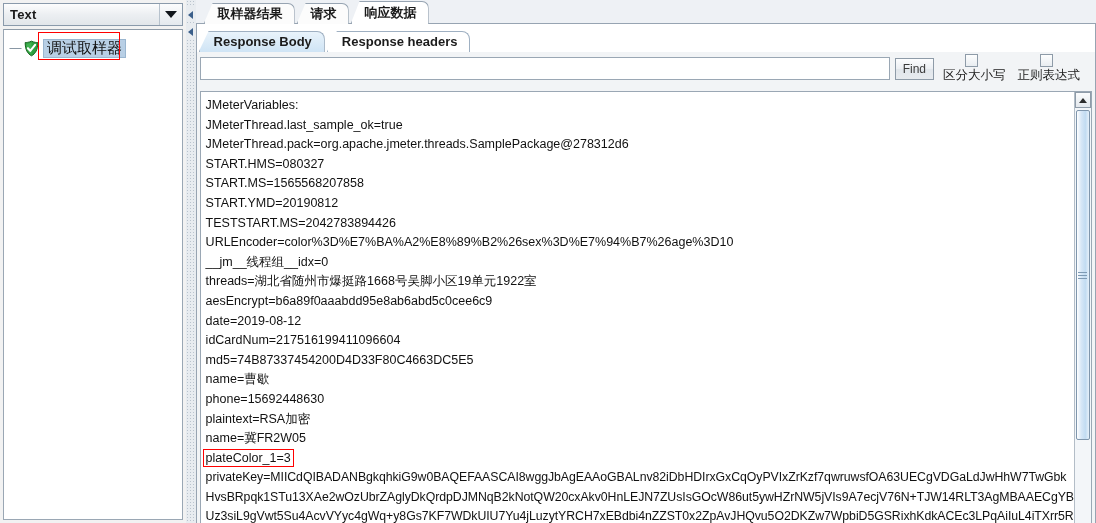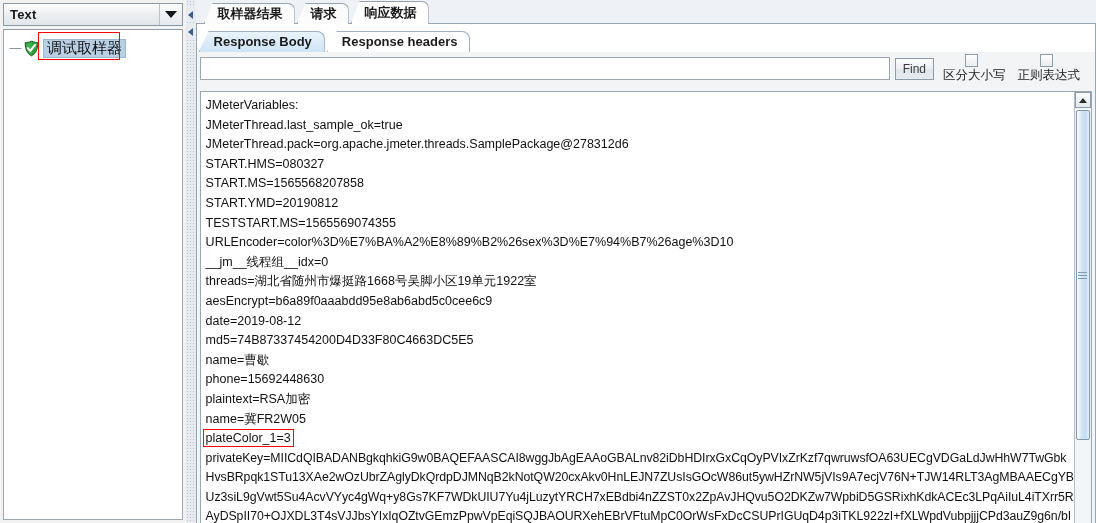--- a/index.html
+++ b/index.html
@@ -459,26 +459,27 @@
       </div>
 
       <div class="text-area-wrap">
         <div class="text-body" id="text-body">
             <div class="line">JMeterVariables:</div>
             <div class="line">JMeterThread.last_sample_ok=true</div>
             <div class="line">JMeterThread.pack=org.apache.jmeter.threads.SamplePackage@278312d6</div>
             <div class="line">START.HMS=080327</div>
             <div class="line">START.MS=1565568207858</div>
             <div class="line">START.YMD=20190812</div>
-            <div class="line">TESTSTART.MS=1565569074355</div>
+            <div class="line">TESTSTART.MS=2042783894426</div>
             <div class="line">URLEncoder=color%3D%E7%BA%A2%E8%89%B2%26sex%3D%E7%94%B7%26age%3D10</div>
             <div class="line">__jm__线程组__idx=0</div>
             <div class="line">threads=湖北省随州市爆挺路1668号吴脚小区19单元1922室</div>
             <div class="line">aesEncrypt=b6a89f0aaabdd95e8ab6abd5c0cee6c9</div>
             <div class="line">date=2019-08-12</div>
+            <div class="line">idCardNum=217516199411096604</div>
             <div class="line">md5=74B87337454200D4D33F80C4663DC5E5</div>
             <div class="line">name=曹歇</div>
             <div class="line">phone=15692448630</div>
             <div class="line">plaintext=RSA加密</div>
             <div class="line">name=冀FR2W05</div>
             <div class="line"><span class="hl-line">plateColor_1=3</span></div>
             <div class="line wrapline">privateKey=MIICdQIBADANBgkqhkiG9w0BAQEFAASCAI8wggJbAgEAAoGBALnv82iDbHDIrxGxCqOyPVIxZrKzf7qwruwsfOA63UECgVDGaLdJwHhW7TwGbk</div>
             <div class="line wrapline">HvsBRpqk1STu13XAe2wOzUbrZAglyDkQrdpDJMNqB2kNotQW20cxAkv0HnLEJN7ZUsIsGOcW86ut5ywHZrNW5jVIs9A7ecjV76N+TJW14RLT3AgMBAAECgYB</div>
             <div class="line wrapline">Uz3siL9gVwt5Su4AcvVYyc4gWq+y8Gs7KF7WDkUIU7Yu4jLuzytYRCH7xEBdbi4nZZST0x2ZpAvJHQvu5O2DKZw7WpbiD5GSRixhKdkACEc3LPqAiIuL4iTXrr5R</div>
             <div class="line wrapline">AyDSpII70+OJXDL3T4sVJJbsYIxIqOZtvGEmzPpwVpEqiSQJBAOURXehEBrVFtuMpC0OrWsFxDcCSUPrIGUqD4p3iTKL922zI+fXLWpdVubpjjjCPd3auZ9g6n/bI</div>

